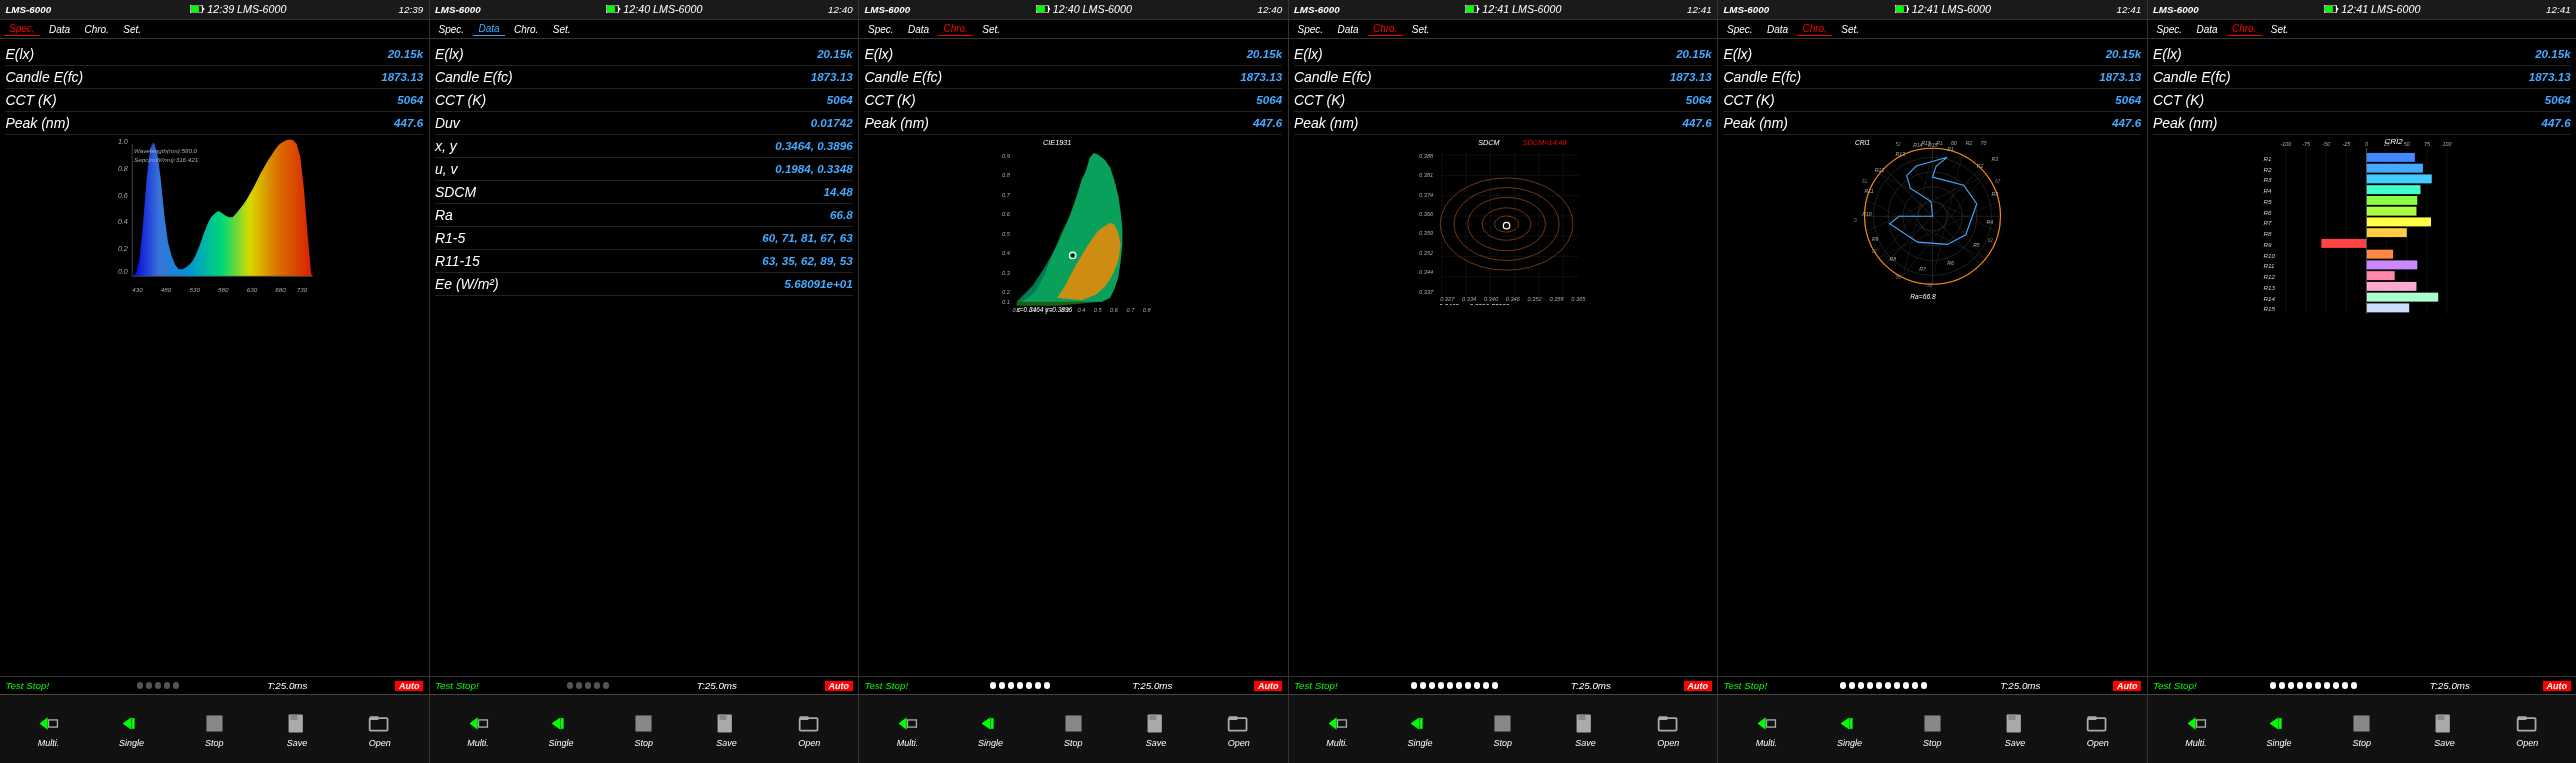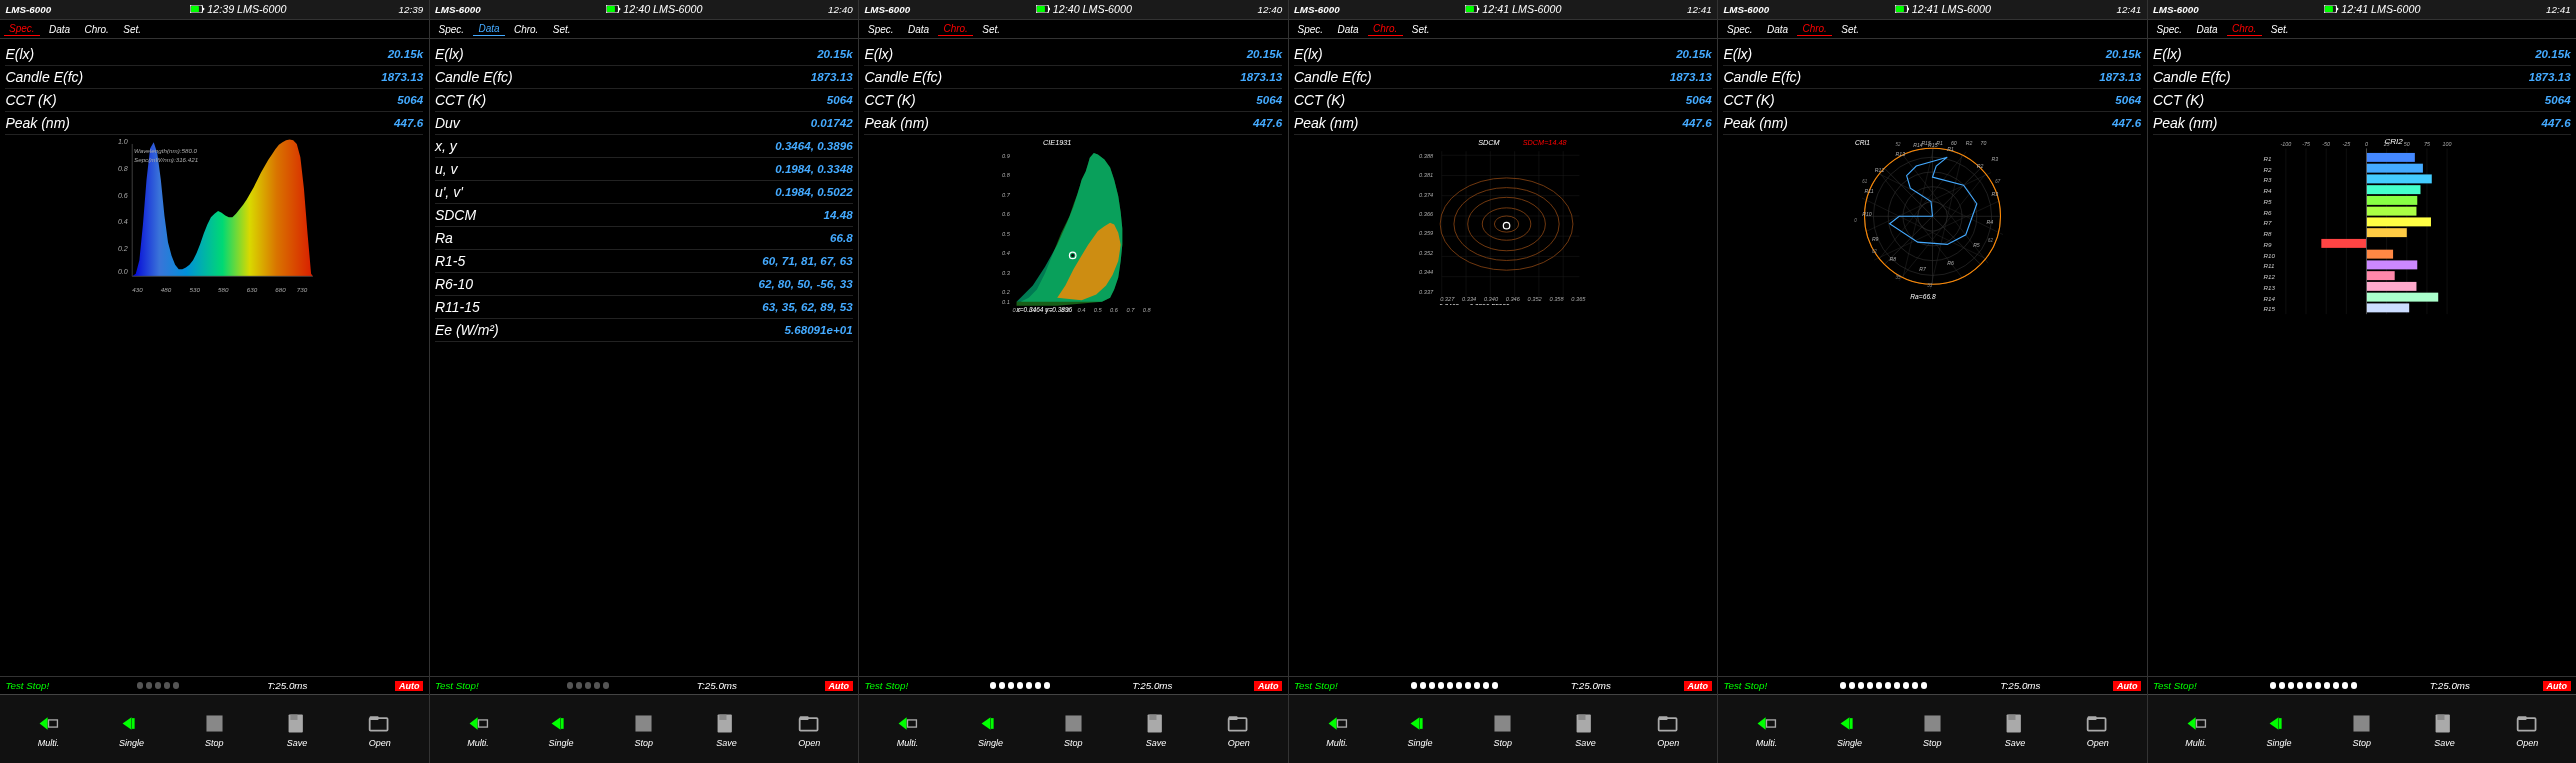--- a/index.html
+++ b/index.html
@@ -342,38 +342,30 @@
       </div>
         <div class="data-row">
         <span class="data-label">x, y</span>
         <span class="data-value">0.3464, 0.3896</span>
       </div>
         <div class="data-row">
         <span class="data-label">u, v</span>
         <span class="data-value">0.1984, 0.3348</span>
       </div>
         <div class="data-row">
-        <span class="data-label">u', v'</span>
-        <span class="data-value">0.1984, 0.5022</span>
-      </div>
-        <div class="data-row">
         <span class="data-label">SDCM</span>
         <span class="data-value">14.48</span>
       </div>
         <div class="data-row">
         <span class="data-label">Ra</span>
         <span class="data-value">66.8</span>
       </div>
         <div class="data-row">
         <span class="data-label">R1-5</span>
         <span class="data-value">60, 71, 81, 67, 63</span>
-      </div>
-        <div class="data-row">
-        <span class="data-label">R6-10</span>
-        <span class="data-value">62, 80, 50, -56, 33</span>
       </div>
         <div class="data-row">
         <span class="data-label">R11-15</span>
         <span class="data-value">63, 35, 62, 89, 53</span>
       </div>
         <div class="data-row">
         <span class="data-label">Ee (W/m²)</span>
         <span class="data-value">5.68091e+01</span>
       </div>
       </div>

